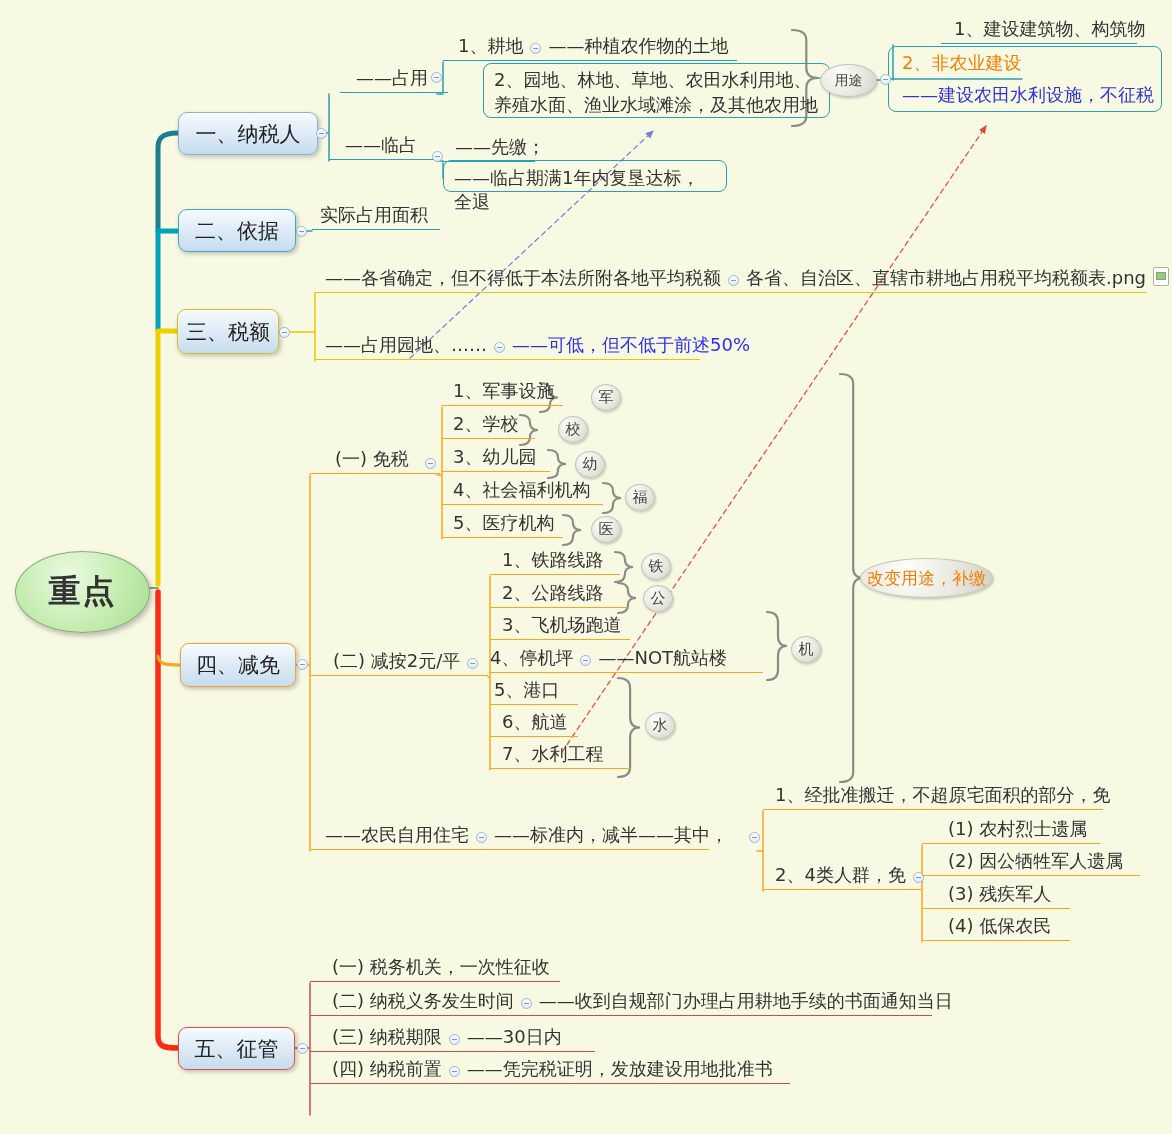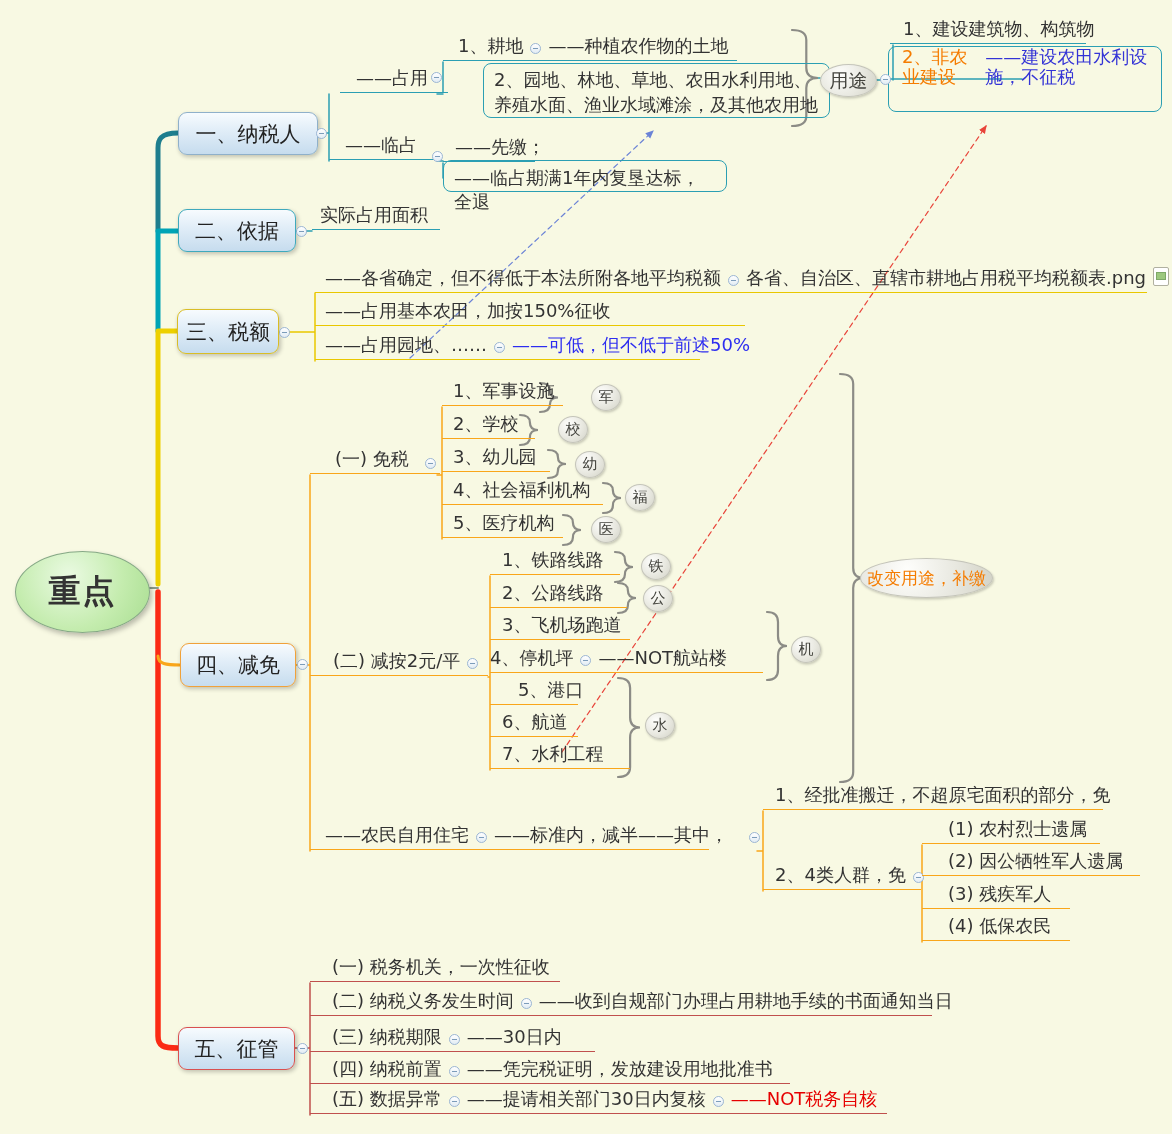--- a/index.html
+++ b/index.html
@@ -32,21 +32,21 @@
   .bub{position:absolute;display:flex;align-items:center;justify-content:center;border-radius:50%;
        background:radial-gradient(circle at 35% 30%,#fefefc 0%,#e8e8e0 55%,#d2d2c6 100%);
        border:1px solid #c4c4ba;box-shadow:1px 1.5px 2.5px rgba(0,0,0,.2);font-size:15px;
        color:#44443e;box-sizing:border-box;}
   .blue{color:#3434d6}.blue2{color:#2d2df0}.org{color:#f57c00}.red{color:#e60000}
   .fico{width:14px;height:17px;background:#fff;border:1px solid #b0b0a0;border-radius:2px;
         position:relative;margin-bottom:2px;flex:0 0 auto;}
   .fico::after{content:"";position:absolute;left:2px;top:4px;width:8px;height:6px;
         background:#9cc87e;border:1px solid #7ea868;}
   .wrap2{padding:3px 10px;line-height:25px;margin-left:40px;}
-  .vcol{display:flex;flex-direction:row;justify-content:space-around;padding-left:13px;}
+  .vcol{display:flex;flex-direction:column;justify-content:space-around;padding-left:13px;}
   .vcol div{line-height:1.1;}
 </style>
 </head>
 <body>
 
 <div id="canvas">
 
   <svg id="wires" width="1172" height="1134" viewBox="0 0 1172 1134">
     <defs>
       <marker id="mblue" markerWidth="9" markerHeight="8" refX="6" refY="3" orient="auto">
@@ -119,24 +119,24 @@
 
   <div class="row u-teal" style="left:340px;top:68px;width:108px;padding-left:16px">
       <span>——占用</span>
     </div>
   <div class="row u-teal" style="left:443px;top:36px;width:294px;padding-left:15px">
     <span>1、耕地</span>
     <span class="tg"></span>
     <span>——种植农作物的土地</span>
   </div>
   <div class="box wrap2" style="left:443px;top:63px;width:347px;height:55px;white-space:normal"><span>2、园地、林地、草地、农田水利用地、养殖水面、渔业水域滩涂，及其他农用地</span></div>
-  <div class="bub" style="left:820px;top:64px;width:57px;height:33px;font-size:19px">
+  <div class="bub" style="left:820px;top:64px;width:57px;height:33px;font-size:14px">
       <span>用途</span>
     </div>
-  <div class="row u-teal" style="left:890px;top:19px;width:196px;padding-left:13px">
+  <div class="row u-teal" style="left:941px;top:19px;width:196px;padding-left:13px">
       <span>1、建设建筑物、构筑物</span>
     </div>
   <div class="box vcol" style="left:888px;top:46px;width:274px;height:66px">
     <div class="org">2、非农业建设</div>
     <div class="blue">——建设农田水利设施，不征税</div>
   </div>
   <div class="row u-teal" style="left:329px;top:135px;width:108px;padding-left:16px">
       <span>——临占</span>
     </div>
   <div class="row u-teal" style="left:443px;top:137px;width:92px;padding-left:12px">
@@ -147,23 +147,20 @@
   <div class="row u-teal" style="left:312px;top:205px;width:128px;padding-left:8px">
       <span>实际占用面积</span>
     </div>
 
   <div class="row u-yel" style="left:315px;top:267px;width:832px;padding-left:10px">
     <span>——各省确定，但不得低于本法所附各地平均税额</span>
     <span class="tg"></span>
     <span>各省、自治区、直辖市耕地占用税平均税额表.png</span>
     <span class="fico"></span>
   </div>
-  <div class="row u-yel" style="left:315px;top:301px;width:430px;padding-left:10px">
-      <span>——占用基本农田，加按150%征收</span>
-    </div>
   <div class="row u-yel" style="left:315px;top:335px;width:385px;padding-left:10px">
     <span>——占用园地、……</span>
     <span class="tg"></span>
     <span class="blue2">——可低，但不低于前述50%</span>
   </div>
 
   <div class="row u-org" style="left:310px;top:449px;width:130px;padding-left:25px">
       <span>(一) 免税</span>
     </div>
   <div class="row u-org" style="left:442px;top:381px;width:121px;padding-left:11px">
@@ -208,21 +205,21 @@
       <span>2、公路线路</span>
     </div>
   <div class="row u-org" style="left:490px;top:615px;width:140px;padding-left:12px">
       <span>3、飞机场跑道</span>
     </div>
   <div class="row u-org" style="left:490px;top:648px;width:273px;padding-left:0">
     <span>4、停机坪</span>
     <span class="tg"></span>
     <span>——NOT航站楼</span>
   </div>
-  <div class="row u-org" style="left:490px;top:680px;width:88px;padding-left:28px">
+  <div class="row u-org" style="left:490px;top:680px;width:88px;padding-left:4px">
       <span>5、港口</span>
     </div>
   <div class="row u-org" style="left:490px;top:712px;width:88px;padding-left:12px">
       <span>6、航道</span>
     </div>
   <div class="row u-org" style="left:490px;top:744px;width:140px;padding-left:12px">
       <span>7、水利工程</span>
     </div>
   <div class="bub" style="left:641px;top:553px;width:30px;height:27px">
       <span>铁</span>
@@ -276,27 +273,20 @@
     </div>
   <div class="row u-red" style="left:310px;top:1027px;width:285px;padding-left:22px">
     <span>(三) 纳税期限</span>
     <span class="tg"></span>
     <span>——30日内</span>
   </div>
   <div class="row u-red" style="left:310px;top:1059px;width:480px;padding-left:22px">
     <span>(四) 纳税前置</span>
     <span class="tg"></span>
     <span>——凭完税证明，发放建设用地批准书</span>
-  </div>
-  <div class="row u-red" style="left:310px;top:1089px;width:577px;padding-left:22px">
-    <span>(五) 数据异常</span>
-    <span class="tg"></span>
-    <span>——提请相关部门30日内复核</span>
-    <span class="tg"></span>
-    <span class="red">——NOT税务自核</span>
   </div>
 
   <div class="tg abs" style="left:316px;top:128px"></div>
   <div class="tg abs" style="left:431px;top:72px"></div>
   <div class="tg abs" style="left:432px;top:151px"></div>
   <div class="tg abs" style="left:880px;top:74px"></div>
   <div class="tg abs" style="left:296px;top:226px"></div>
   <div class="tg abs" style="left:279px;top:327px"></div>
   <div class="tg abs" style="left:297px;top:659px"></div>
   <div class="tg abs" style="left:425px;top:458px"></div>

